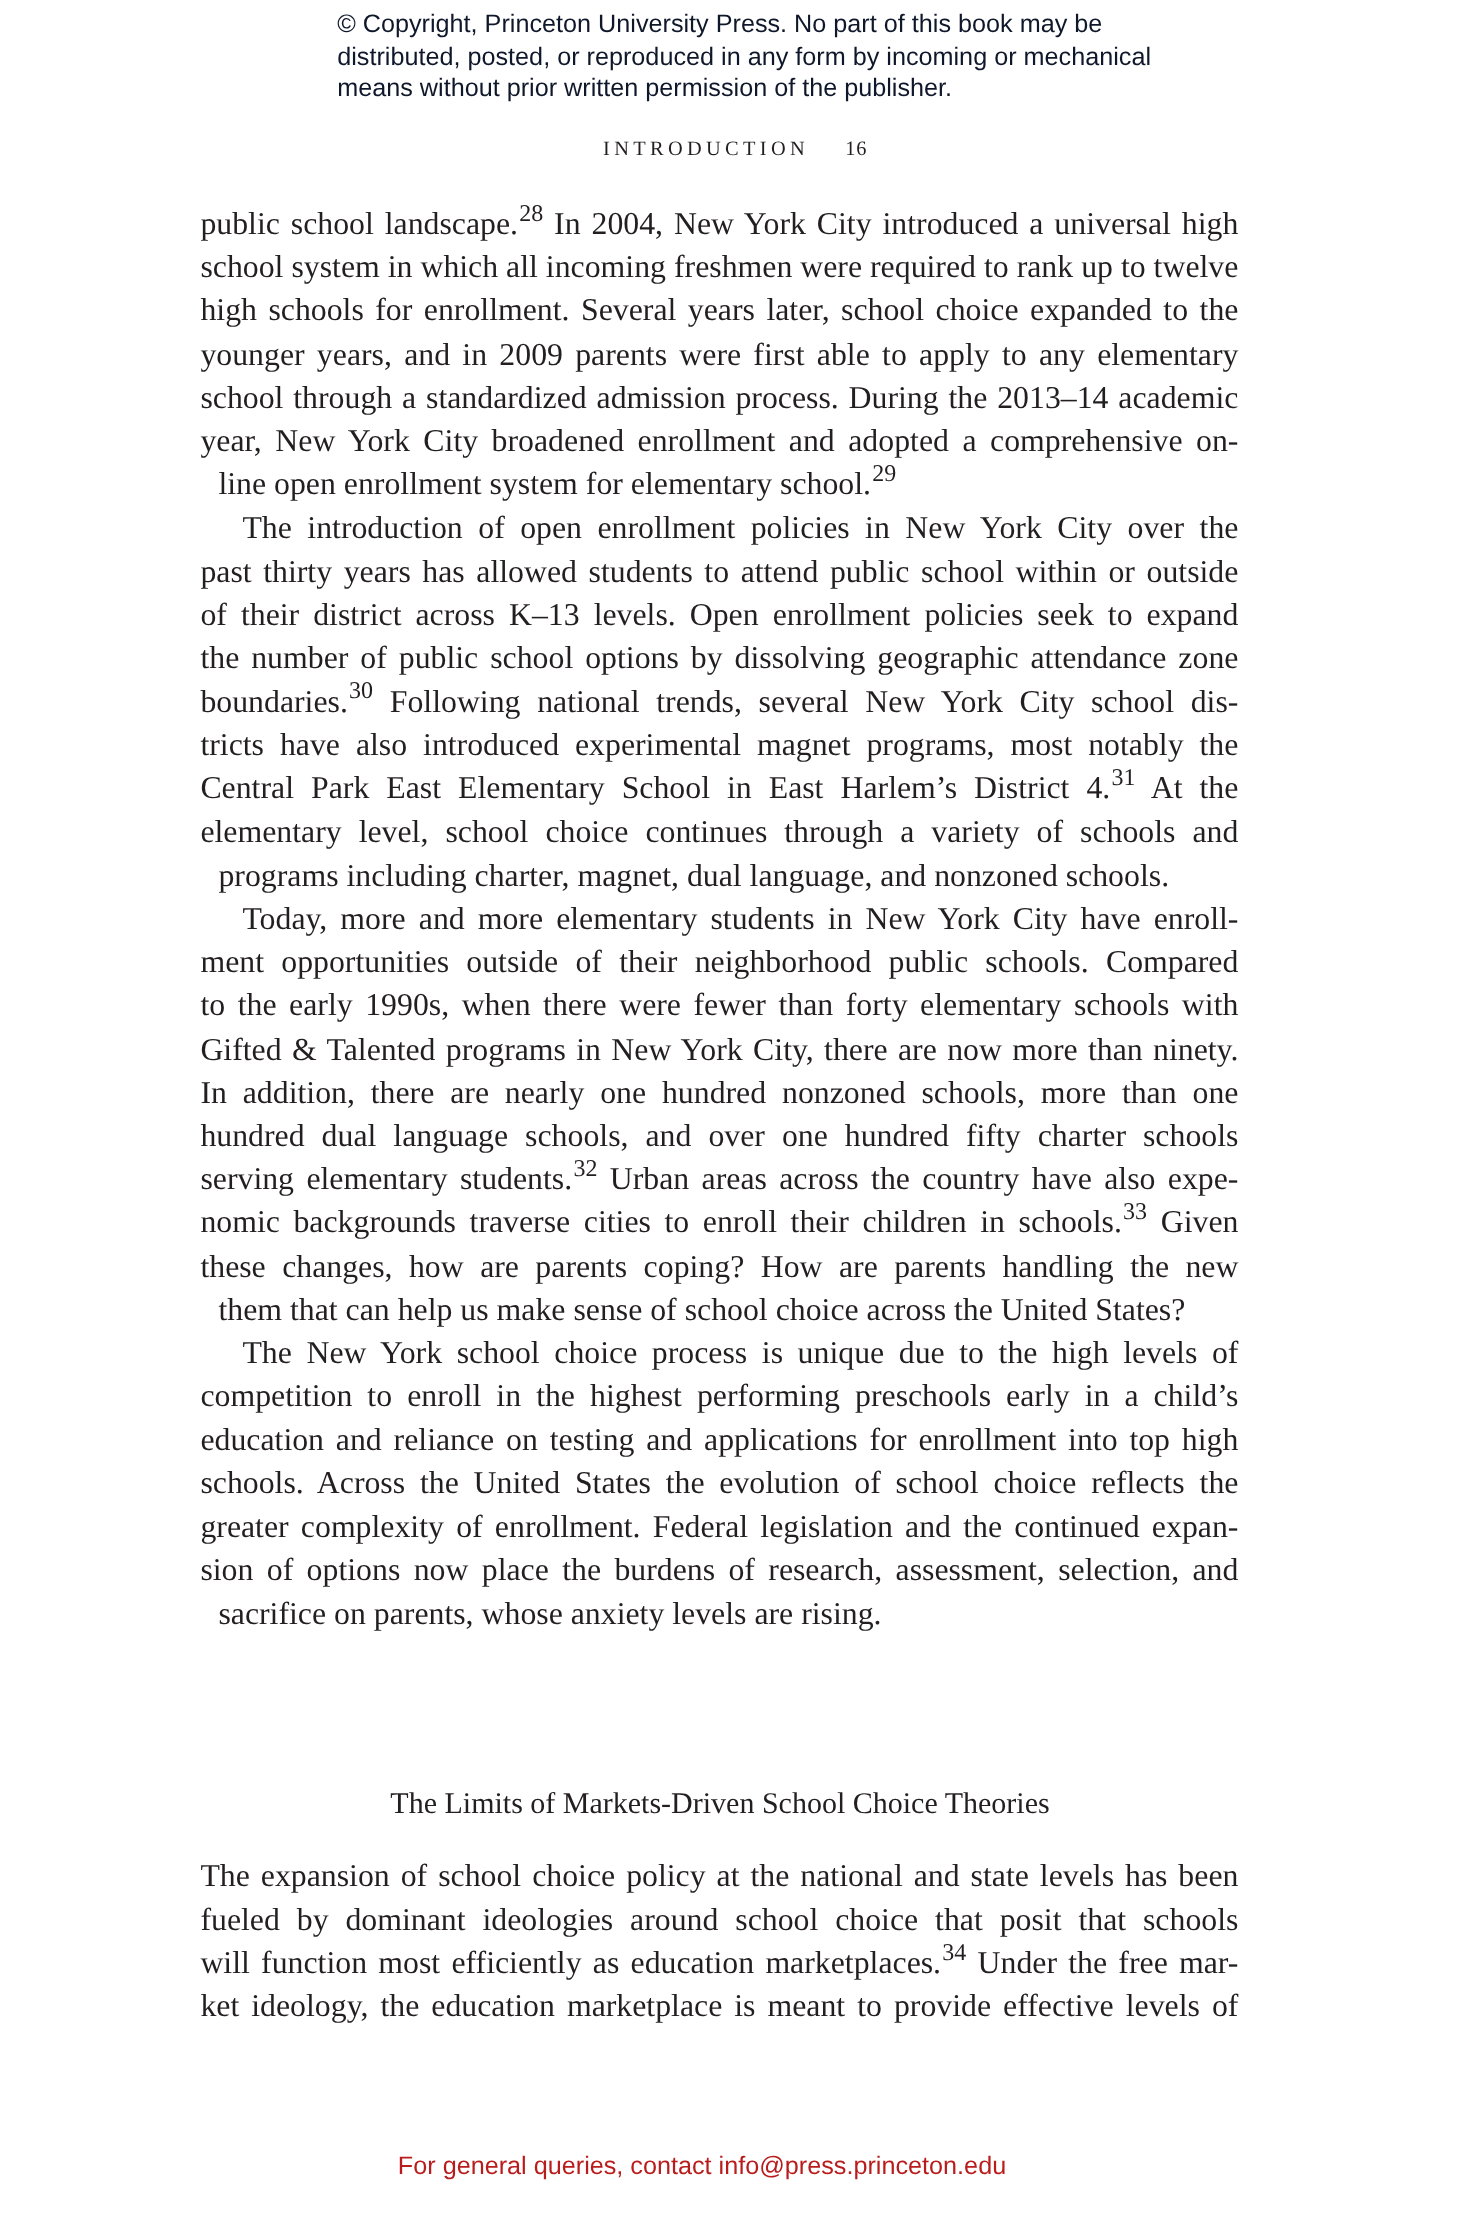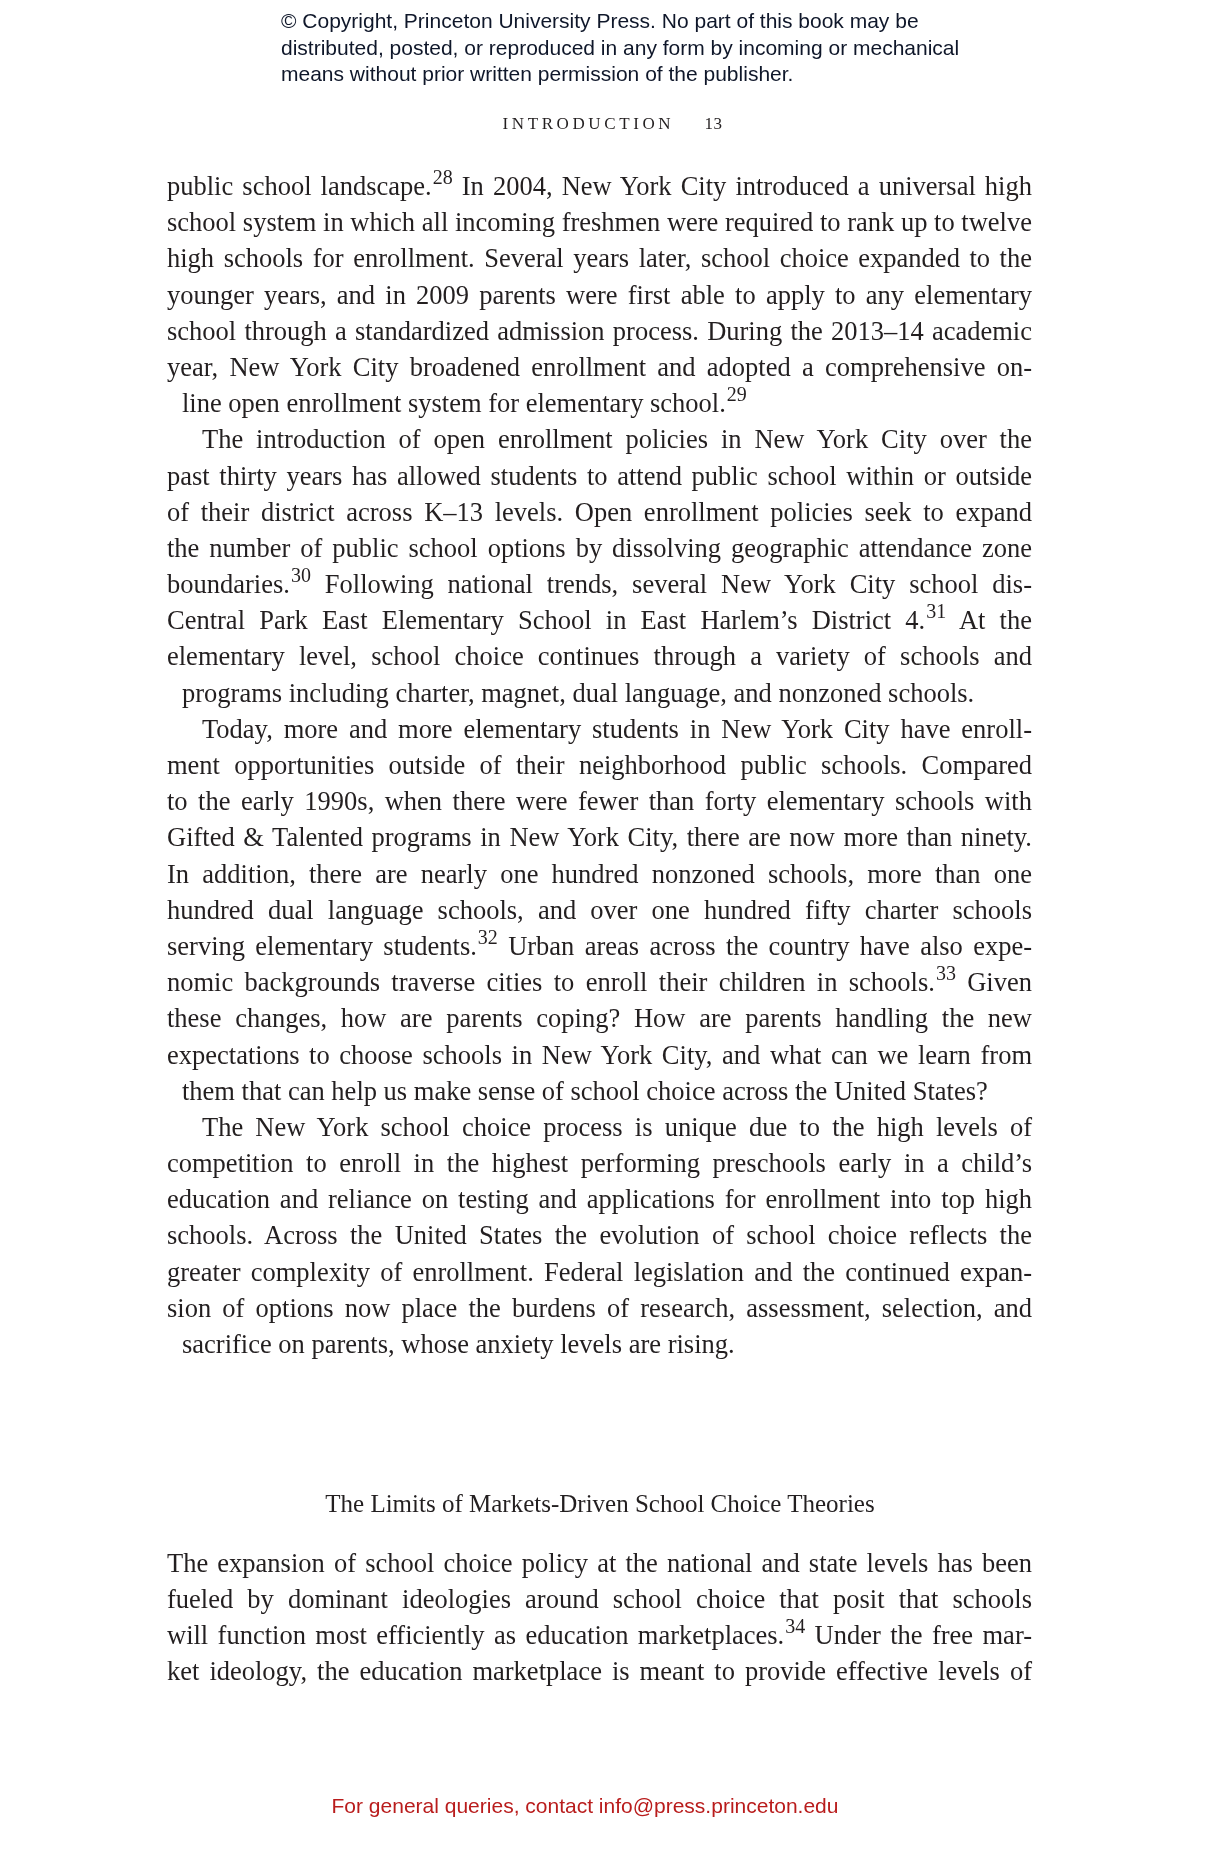--- a/index.html
+++ b/index.html
@@ -113,54 +113,54 @@
 <body>
 
 <div class="copyright">
   <div>© Copyright, Princeton University Press. No part of this book may be</div>
   <div>distributed, posted, or reproduced in any form by incoming or mechanical</div>
   <div>means without prior written permission of the publisher.</div>
 </div>
 
 <div class="running-head">
   <span class="rh-title">Introduction</span>
-  <span class="rh-page">13</span>
+  <span class="rh-page">16</span>
 </div>
 
 <div class="body-text" id="body-main">
     <div>
       <div class="line">public school landscape.<sup class="fn">28</sup> In 2004, New York City introduced a universal high</div>
       <div class="line">school system in which all incoming freshmen were required to rank up to twelve</div>
       <div class="line">high schools for enrollment. Several years later, school choice expanded to the</div>
       <div class="line">younger years, and in 2009 parents were first able to apply to any elementary</div>
       <div class="line">school through a standardized admission process. During the 2013–14 academic</div>
       <div class="line">year, New York City broadened enrollment and adopted a comprehensive on-</div>
       <div class="line last">line open enrollment system for elementary school.<sup class="fn">29</sup></div>
     </div>
     <div>
       <div class="line indent">The introduction of open enrollment policies in New York City over the</div>
       <div class="line">past thirty years has allowed students to attend public school within or outside</div>
       <div class="line">of their district across K–13 levels. Open enrollment policies seek to expand</div>
       <div class="line">the number of public school options by dissolving geographic attendance zone</div>
       <div class="line">boundaries.<sup class="fn">30</sup> Following national trends, several New York City school dis-</div>
+      <div class="line">tricts have also introduced experimental magnet programs, most notably the</div>
       <div class="line">Central Park East Elementary School in East Harlem’s District 4.<sup class="fn">31</sup> At the</div>
       <div class="line">elementary level, school choice continues through a variety of schools and</div>
       <div class="line last">programs including charter, magnet, dual language, and nonzoned schools.</div>
     </div>
     <div>
       <div class="line indent">Today, more and more elementary students in New York City have enroll-</div>
       <div class="line">ment opportunities outside of their neighborhood public schools. Compared</div>
       <div class="line">to the early 1990s, when there were fewer than forty elementary schools with</div>
       <div class="line">Gifted &amp; Talented programs in New York City, there are now more than ninety.</div>
       <div class="line">In addition, there are nearly one hundred nonzoned schools, more than one</div>
       <div class="line">hundred dual language schools, and over one hundred fifty charter schools</div>
       <div class="line">serving elementary students.<sup class="fn">32</sup> Urban areas across the country have also expe-</div>
       <div class="line">nomic backgrounds traverse cities to enroll their children in schools.<sup class="fn">33</sup> Given</div>
       <div class="line">these changes, how are parents coping? How are parents handling the new</div>
-      <div class="line">expectations to choose schools in New York City, and what can we learn from</div>
       <div class="line last">them that can help us make sense of school choice across the United States?</div>
     </div>
     <div>
       <div class="line indent">The New York school choice process is unique due to the high levels of</div>
       <div class="line">competition to enroll in the highest performing preschools early in a child’s</div>
       <div class="line">education and reliance on testing and applications for enrollment into top high</div>
       <div class="line">schools. Across the United States the evolution of school choice reflects the</div>
       <div class="line">greater complexity of enrollment. Federal legislation and the continued expan-</div>
       <div class="line">sion of options now place the burdens of research, assessment, selection, and</div>
       <div class="line last">sacrifice on parents, whose anxiety levels are rising.</div>

